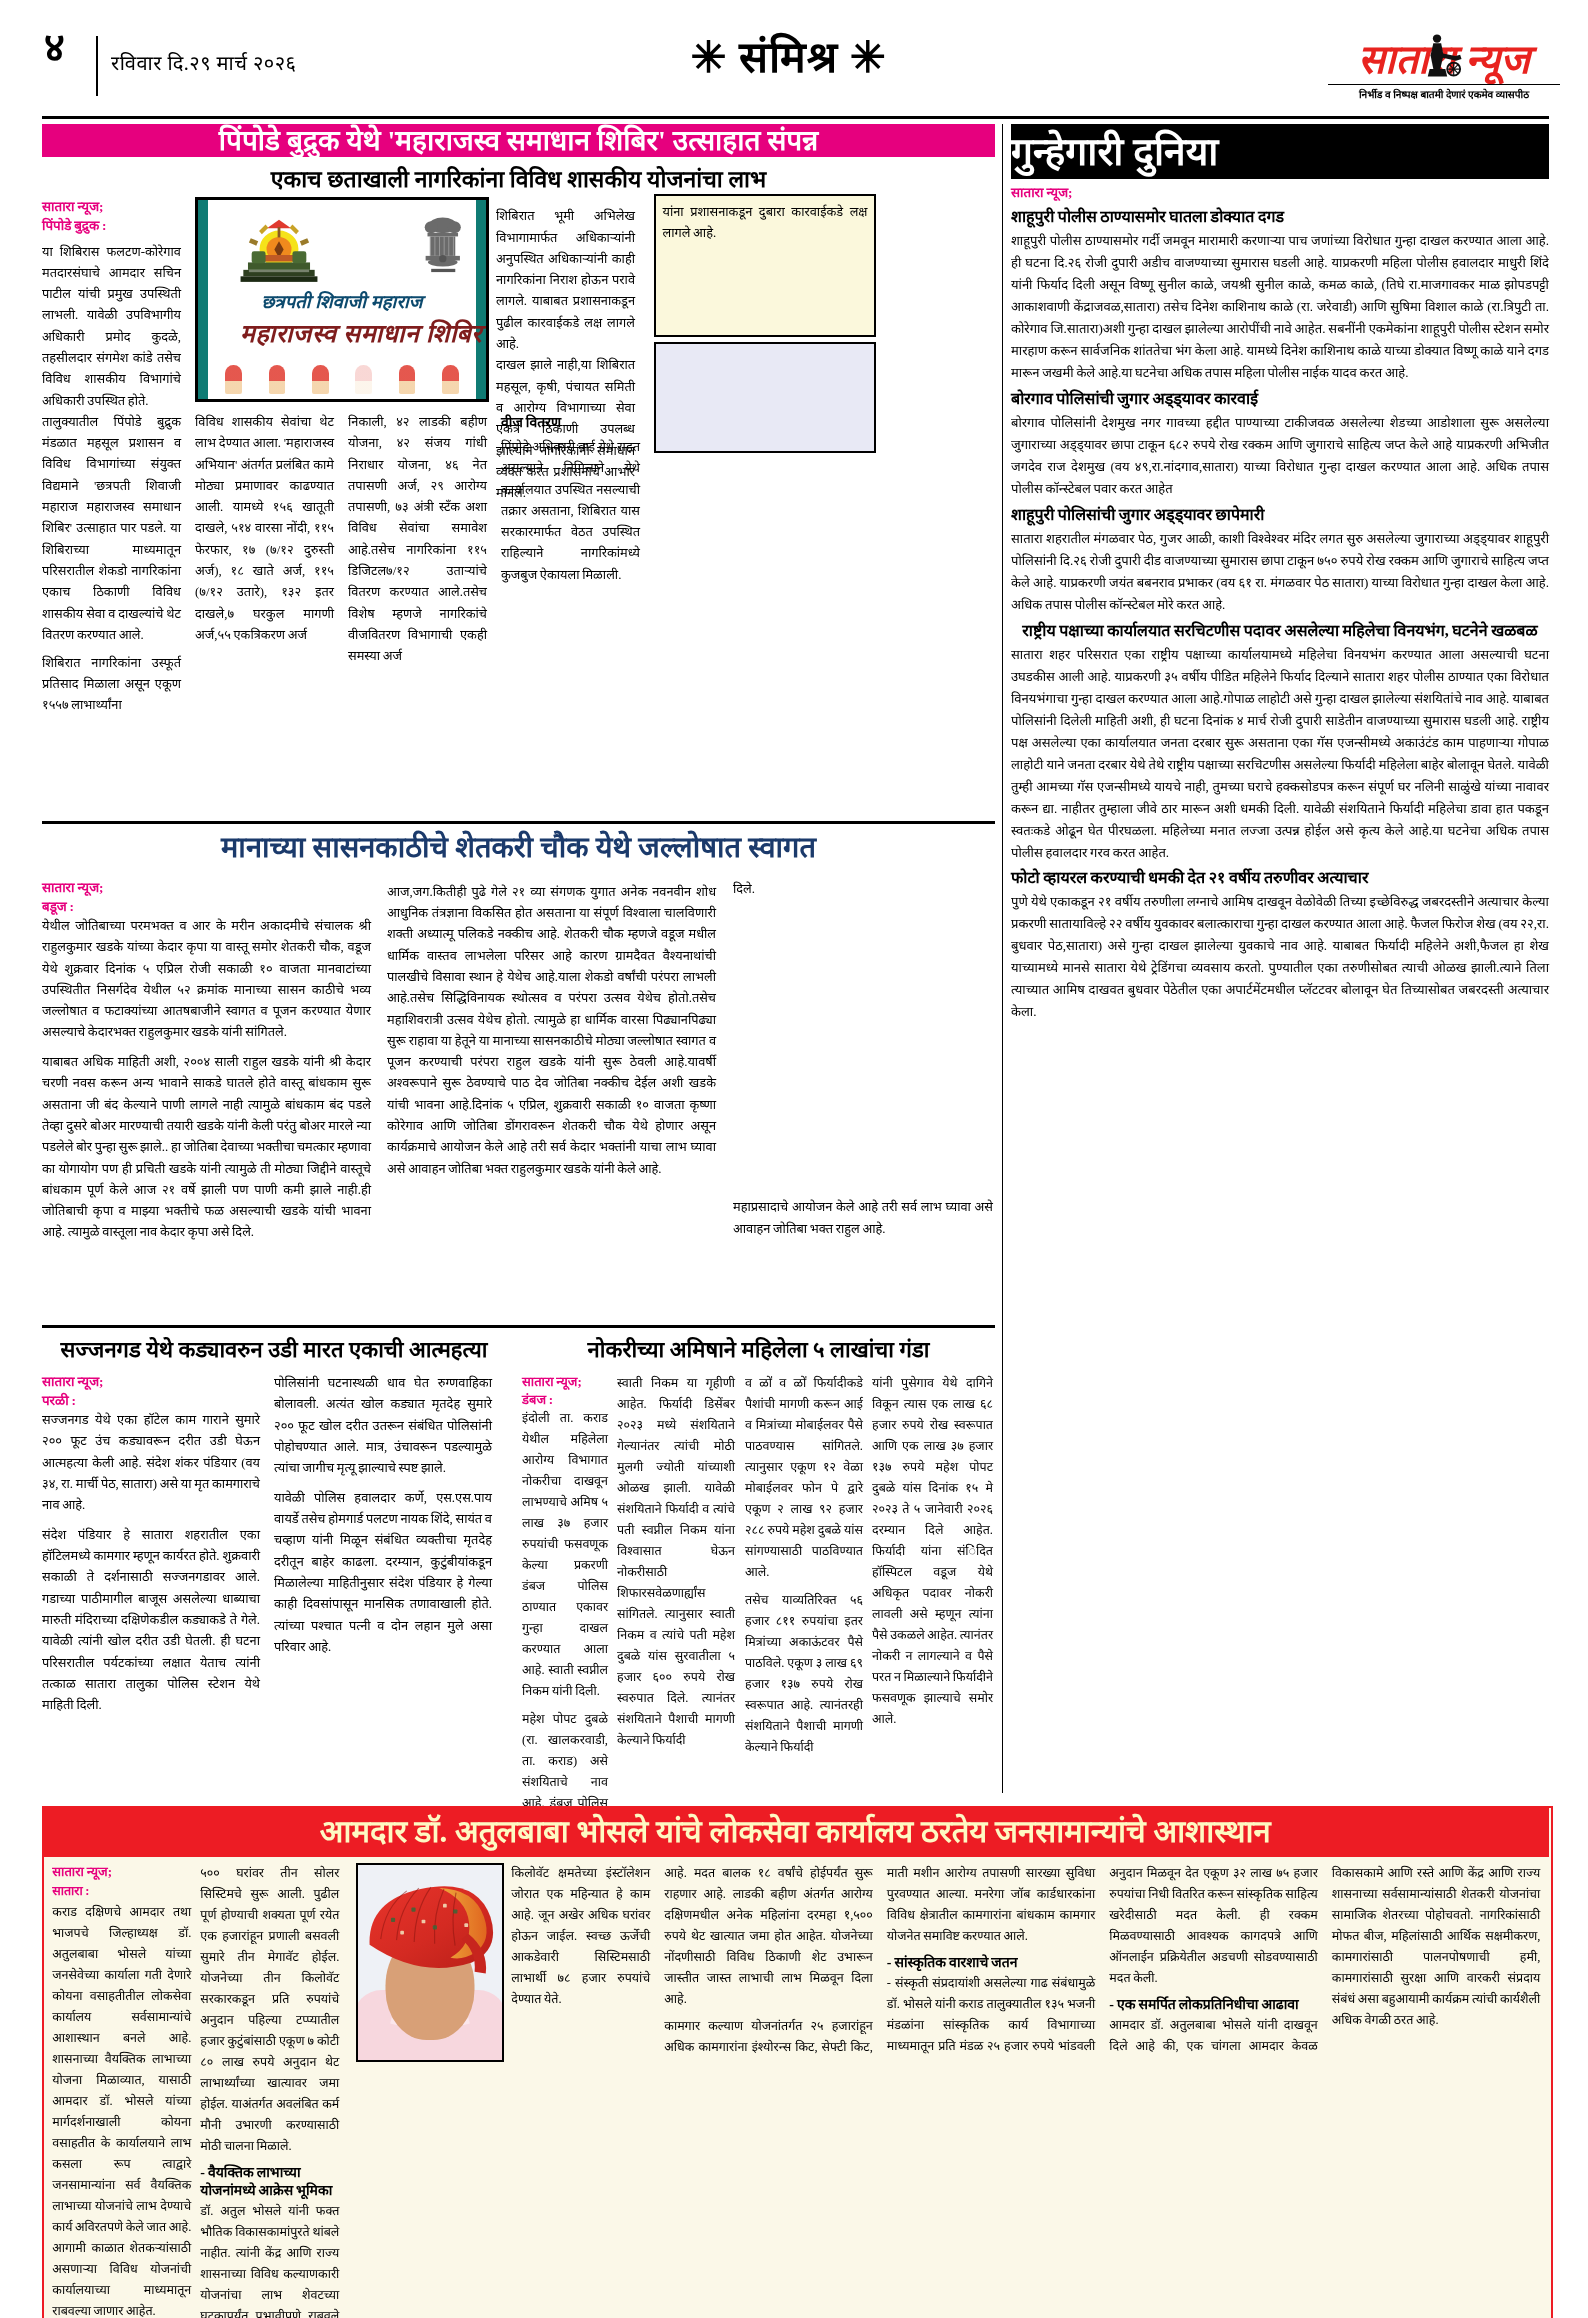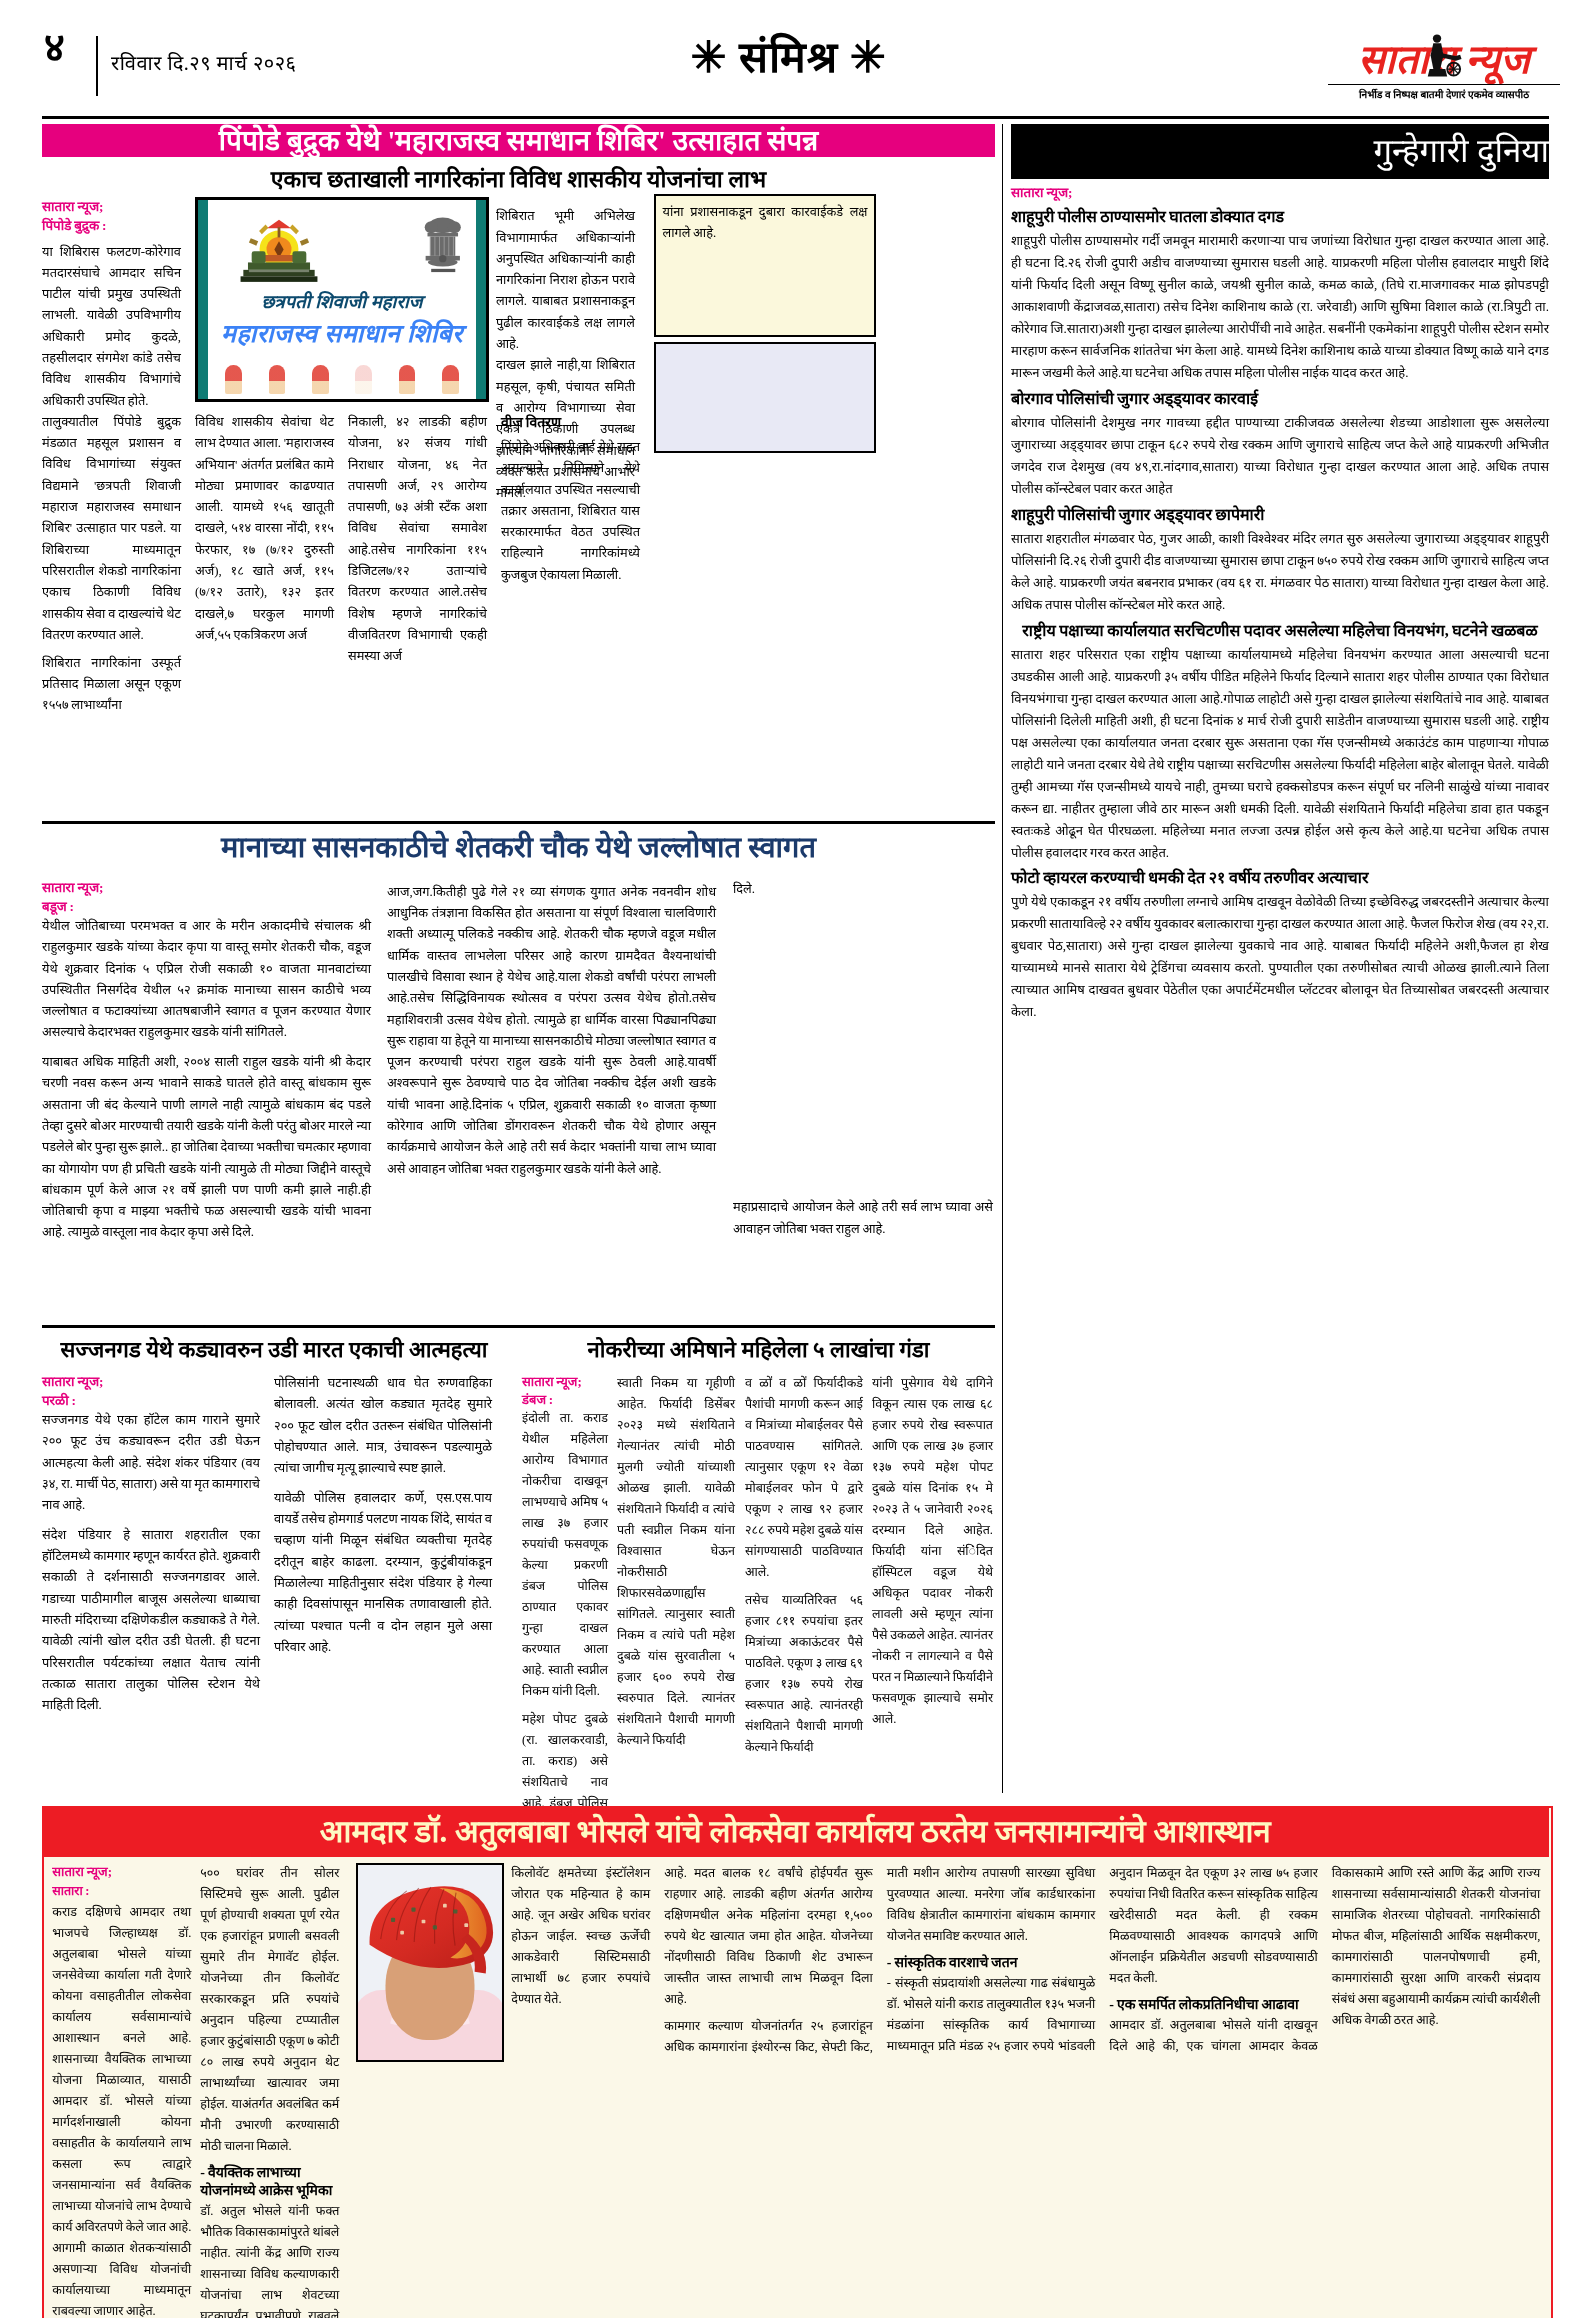--- a/index.html
+++ b/index.html
@@ -41,41 +41,41 @@
   .c{position:absolute;}
 
   
   .promo{position:absolute;border:3.2px solid #000;background:#fff;overflow:hidden;}
   .promo-inner{position:absolute;inset:0;background:#fff;}
   .promo-left{position:absolute;left:0;top:0;width:10.2px;height:100%;background:#0f7b74;}
   .promo-right{position:absolute;right:0;top:0;width:10.2px;height:100%;background:#0f7b74;}
   .emblem1{position:absolute;left:37px;top:14px;width:88px;height:70px;}
   .emblem2{position:absolute;left:223px;top:13px;width:44px;height:70px;}
   .promo-t1{position:absolute;left:0;top:88px;width:100%;text-align:center;font-size:18.5px;font-weight:700;color:#0c4a6e;font-style:italic;}
-  .promo-t2{position:absolute;left:0;top:115px;width:100%;text-align:center;font-size:25px;font-weight:700;color:#3b82f6;font-style:italic;letter-spacing:0.5px;}
+  .promo-t2{position:absolute;left:0;top:115px;width:100%;text-align:center;font-size:25px;font-weight:700;color:#7f1d1d;font-style:italic;letter-spacing:0.5px;padding-left:19px;}
   .promo-people{position:absolute;left:14px;bottom:4.6px;width:calc(100% - 28px);height:32px;display:flex;justify-content:space-around;align-items:flex-end;}
   .pp{width:16.7px;height:29px;background:linear-gradient(#e03a2f 0 55%, #f3cfa0 55% 100%);border-radius:8.3px 8.3px 1.9px 1.9px;opacity:.85;}
 
   
   .tintbox{position:absolute;background:#fbf8dc;border:2.3px solid #000;}
   .tintbox2{position:absolute;background:#e8e9f5;border:2.3px solid #000;}
 
   
   #art2{position:absolute;left:42px;top:830px;width:953px;height:482px;}
   #art2 .hl{position:absolute;left:0;top:0;width:953px;text-align:center;font-size:29px;font-weight:700;color:#1b3a6b;line-height:35px;}
 
   
   #art3{position:absolute;left:42px;top:1336px;width:464px;height:464px;}
   #art4{position:absolute;left:522px;top:1336px;width:473px;height:464px;}
   .smallhl{position:absolute;left:0;top:0;width:100%;text-align:center;font-size:22px;font-weight:700;line-height:28px;}
 
   
   #crime{position:absolute;left:1011px;top:124px;width:538px;height:1665px;}
   #crime .hl{position:absolute;left:0;top:0;width:538px;height:55px;background:#000;}
-  #crime .hl span{display:block;width:100%;text-align:right;color:#fff;font-size:33px;font-weight:400;line-height:55px;}
+  #crime .hl span{display:block;width:100%;text-align:left;color:#fff;font-size:39px;font-weight:700;line-height:55px;}
   #crime .body{position:absolute;left:0;top:59px;width:538px;}
   #crime .body .bodytext{font-size:13px;line-height:22px;}
   #crime .ch{font-size:16px;font-weight:700;line-height:21.3px;text-align:center;margin:3.7px 0 2.8px 0;}
   #crime .ch.l{text-align:left;}
 
   
   #art5{position:absolute;left:42px;top:1806px;width:1507px;height:626px;border:2.3px solid #ed1c24;background:#fbf8e8;}
   #art5 .hl{position:absolute;left:-2.3px;top:-2.3px;width:1507px;height:51px;background:#ed1c24;}
   #art5 .hl span{display:block;width:100%;text-align:center;color:#fef9c3;font-size:31px;font-weight:700;line-height:51px;}
   #art5 .cols{position:absolute;left:8.3px;top:55px;width:1490px;}

